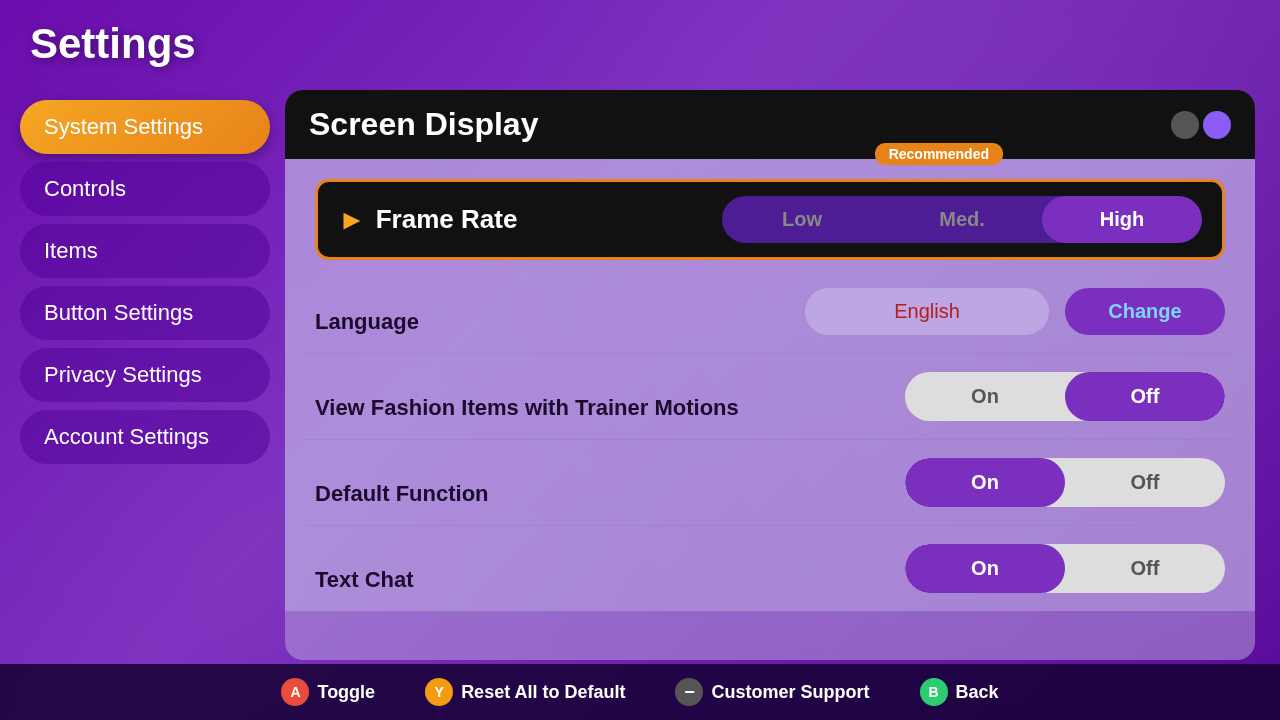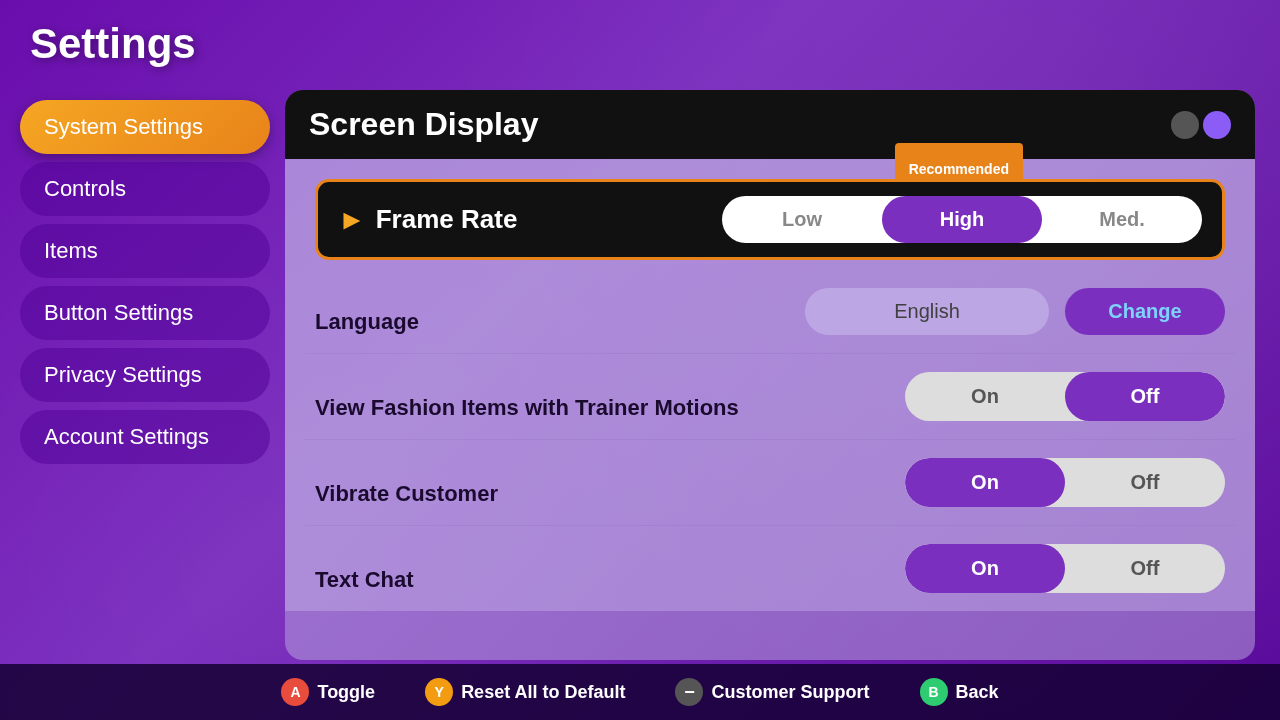--- a/index.html
+++ b/index.html
@@ -119,45 +119,45 @@
       margin: 0 0 0 0;
       padding: 14px 20px;
       display: flex;
       align-items: center;
       justify-content: space-between;
     }
 
     .recommended-badge {
       position: absolute;
       top: -16px;
-      right: 212px;
+      right: 232px;
       background: #e8831a;
       color: white;
       font-size: 14px;
       font-weight: bold;
-      padding: 18px 14px;
-      border-radius: 4px;
+      padding: 3px 14px;
+      border-radius: 10px;
     }
 
     .arrow-icon {
       color: #f5a623;
       font-size: 28px;
       margin-right: 10px;
     }
 
     .frame-rate-label {
       color: white;
       font-size: 26px;
       font-weight: bold;
       flex: 1;
     }
 
     .frame-rate-options {
       display: flex;
-      background: #ffffff;
+      background: #4c1d95;
       border-radius: 30px;
       overflow: hidden;
       width: 480px;
     }
 
     .frame-option {
       flex: 1;
       text-align: center;
       padding: 12px 0;
       font-size: 20px;
@@ -226,21 +226,21 @@
       display: flex;
       align-items: center;
       gap: 16px;
       min-width: 420px;
     }
 
     .language-display {
       flex: 1;
       text-align: center;
       font-size: 20px;
-      color: #404040;
+      color: #b91c1c;
       background: rgba(200,185,235,0.6);
       border-radius: 30px;
       padding: 12px 20px;
     }
 
     .change-btn {
       background: #7b2fbe;
       color: #7dd3fc;
       border: none;
       border-radius: 30px;
@@ -334,22 +334,22 @@
 
   <div class="settings-body">
 
     <div class="frame-rate-wrapper">
       <div class="recommended-badge">Recommended</div>
       <div class="frame-rate-row">
         <span class="arrow-icon">►</span>
         <span class="frame-rate-label">Frame Rate</span>
         <div class="frame-rate-options">
           <div class="frame-option">Low</div>
+          <div class="frame-option">Med.</div>
           <div class="frame-option selected">High</div>
-          <div class="frame-option">Med.</div>
         </div>
       </div>
     </div>
 
     <div class="setting-row">
       <span class="setting-label">Language</span>
       <div class="language-group">
         <div class="language-display">English</div>
         <button class="change-btn">Change</button>
       </div>
@@ -357,21 +357,21 @@
 
     <div class="setting-row">
       <span class="setting-label">View Fashion Items with Trainer Motions</span>
       <div class="toggle-group">
         <button class="toggle-btn">On</button>
         <button class="toggle-btn off-active">Off</button>
       </div>
     </div>
 
     <div class="setting-row">
-      <span class="setting-label">Vibrate Customer</span>
+      <span class="setting-label">Default Function</span>
       <div class="toggle-group">
         <button class="toggle-btn on-active">On</button>
         <button class="toggle-btn">Off</button>
       </div>
     </div>
 
     <div class="setting-row">
       <span class="setting-label">Text Chat</span>
       <div class="toggle-group">
         <button class="toggle-btn on-active">On</button>

